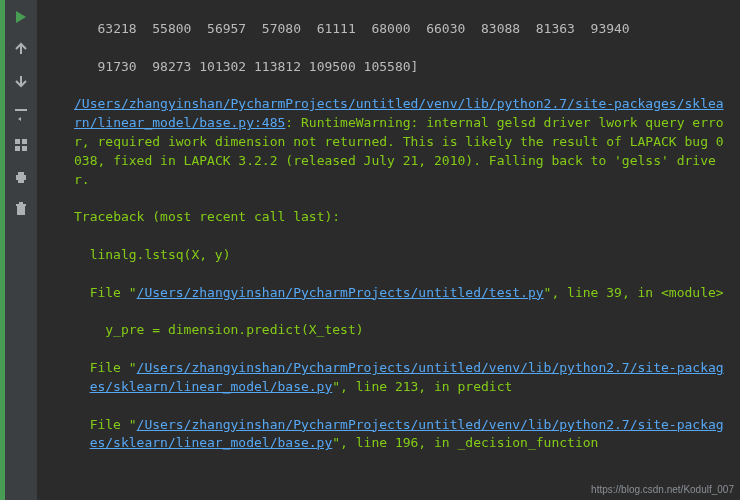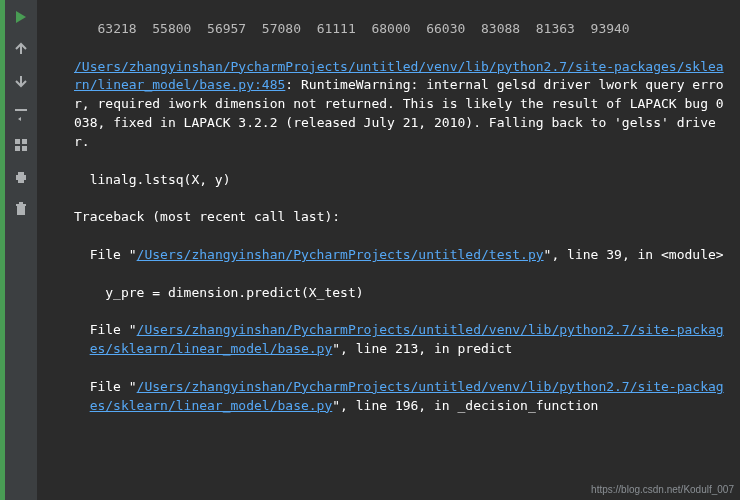--- a/index.html
+++ b/index.html
@@ -45,21 +45,21 @@
   .console-wrap { position: relative; flex: 1; height: 100%; }
   .console {
     position: absolute; inset: 0;
     background: #2b2b2b;
     padding: 2px 10px 6px 44px;
     white-space: pre-wrap;
     word-break: break-all;
     overflow: hidden;
   }
   .plain { color: #bbbbbb; }
-  .err { color: #ffffff; }
+  .err { color: #84cc16; }
   .link { color: #56a8f5; text-decoration: underline; cursor: pointer; }
   .watermark {
     position: absolute;
     right: 6px; bottom: 3px;
     font-size: 10px;
     color: #9aa0a6;
     font-family: Arial, sans-serif;
     opacity: 0.85;
     margin-top: 19px;
   }
@@ -118,23 +118,24 @@
             <rect x="4" y="5" width="8" height="9"></rect>
             <rect x="3" y="3" width="10" height="2"></rect>
             <rect x="6" y="1" width="4" height="2"></rect>
           </svg>
       </div>
     </div>
   </div>
 
   <div class="console" style="position:absolute;left:38px;right:0;top:0;bottom:0;padding:1px 10px 6px 36px;">
 <span class="line plain">   63218  55800  56957  57080  61111  68000  66030  83088  81363  93940</span>
+<span class="line plain">   91730  98273 101302 113812 109500 105580]</span>
 <span class="line"><span class="link">/Users/zhangyinshan/PycharmProjects/untitled/venv/lib/python2.7/site-packages/sklearn/linear_model/base.py:485</span><span class="err">: RuntimeWarning: internal gelsd driver lwork query error, required iwork dimension not returned. This is likely the result of LAPACK bug 0038, fixed in LAPACK 3.2.2 (released July 21, 2010). Falling back to 'gelss' driver.</span></span>
+<span class="line err">Traceback (most recent call last):</span>
 <span class="line err indent1">linalg.lstsq(X, y)</span>
-<span class="line err">Traceback (most recent call last):</span>
 <span class="line indent1"><span class="err">File "</span><span class="link">/Users/zhangyinshan/PycharmProjects/untitled/test.py</span><span class="err">", line 39, in &lt;module&gt;</span></span>
 <span class="line err indent2">y_pre = dimension.predict(X_test)</span>
 <span class="line indent1"><span class="err">File "</span><span class="link">/Users/zhangyinshan/PycharmProjects/untitled/venv/lib/python2.7/site-packages/sklearn/linear_model/base.py</span><span class="err">", line 213, in predict</span></span>
 <span class="line indent1"><span class="err">File "</span><span class="link">/Users/zhangyinshan/PycharmProjects/untitled/venv/lib/python2.7/site-packages/sklearn/linear_model/base.py</span><span class="err">", line 196, in _decision_function</span></span>
 
 
 
 
 
 

